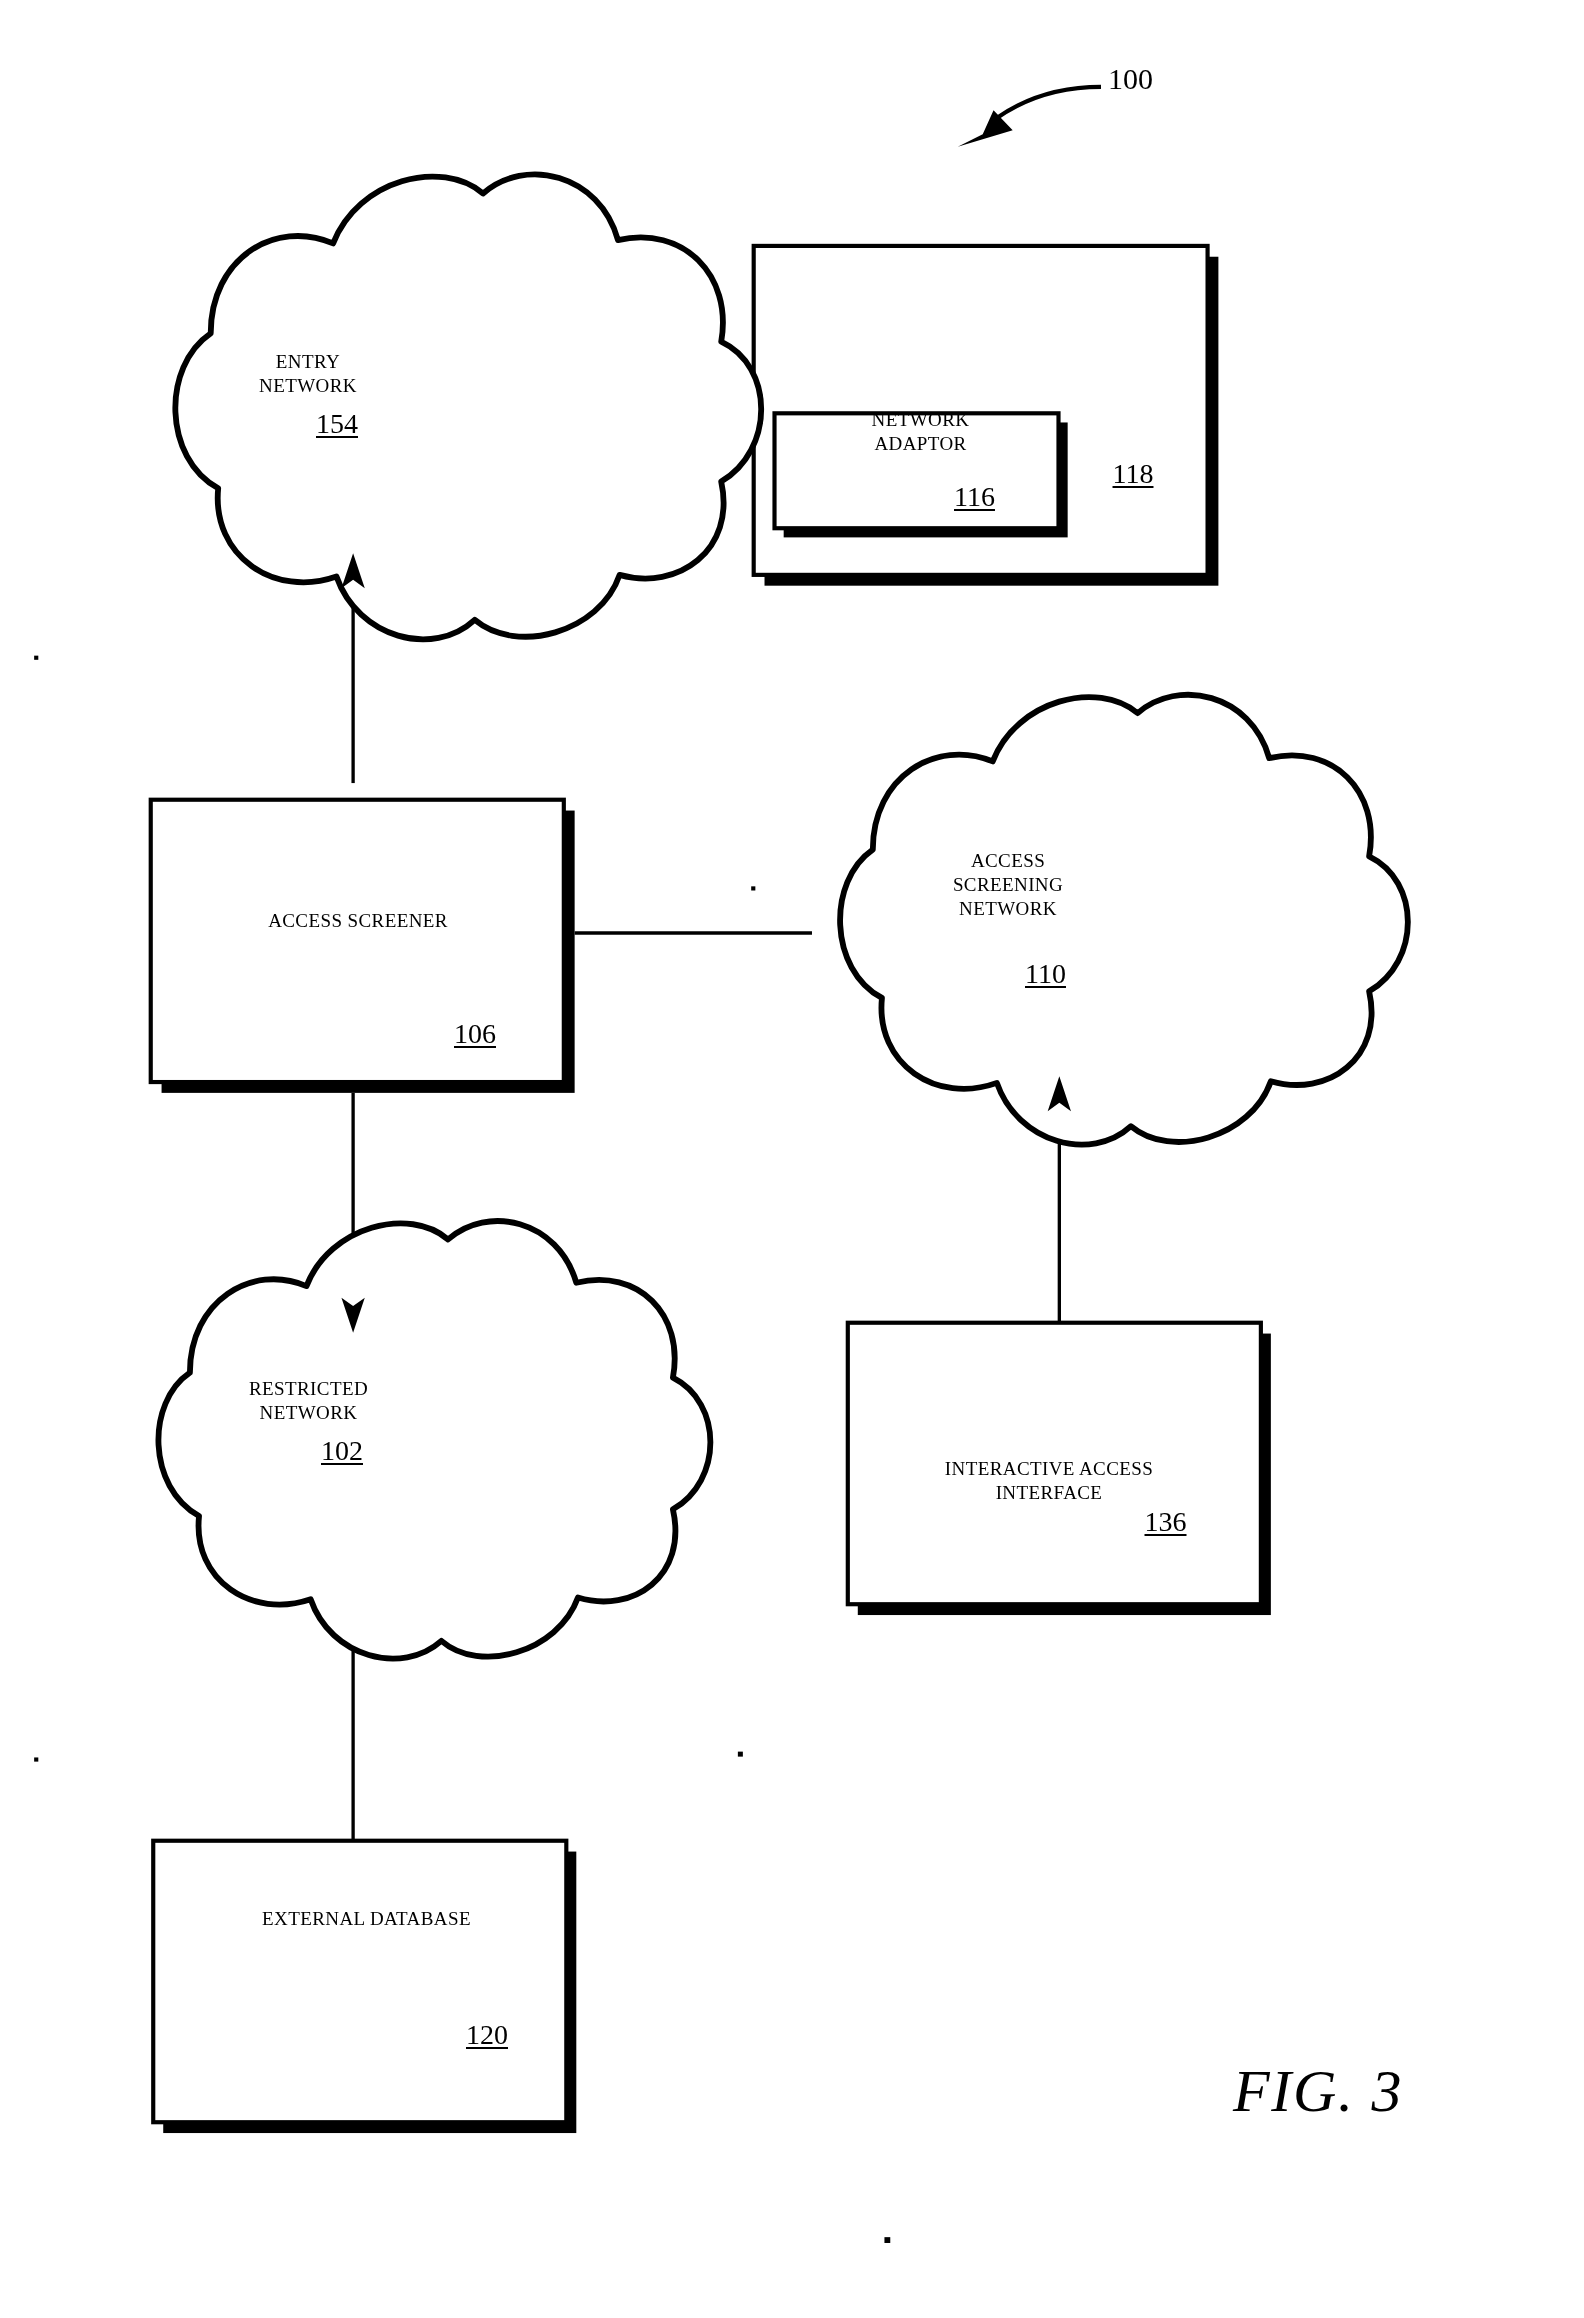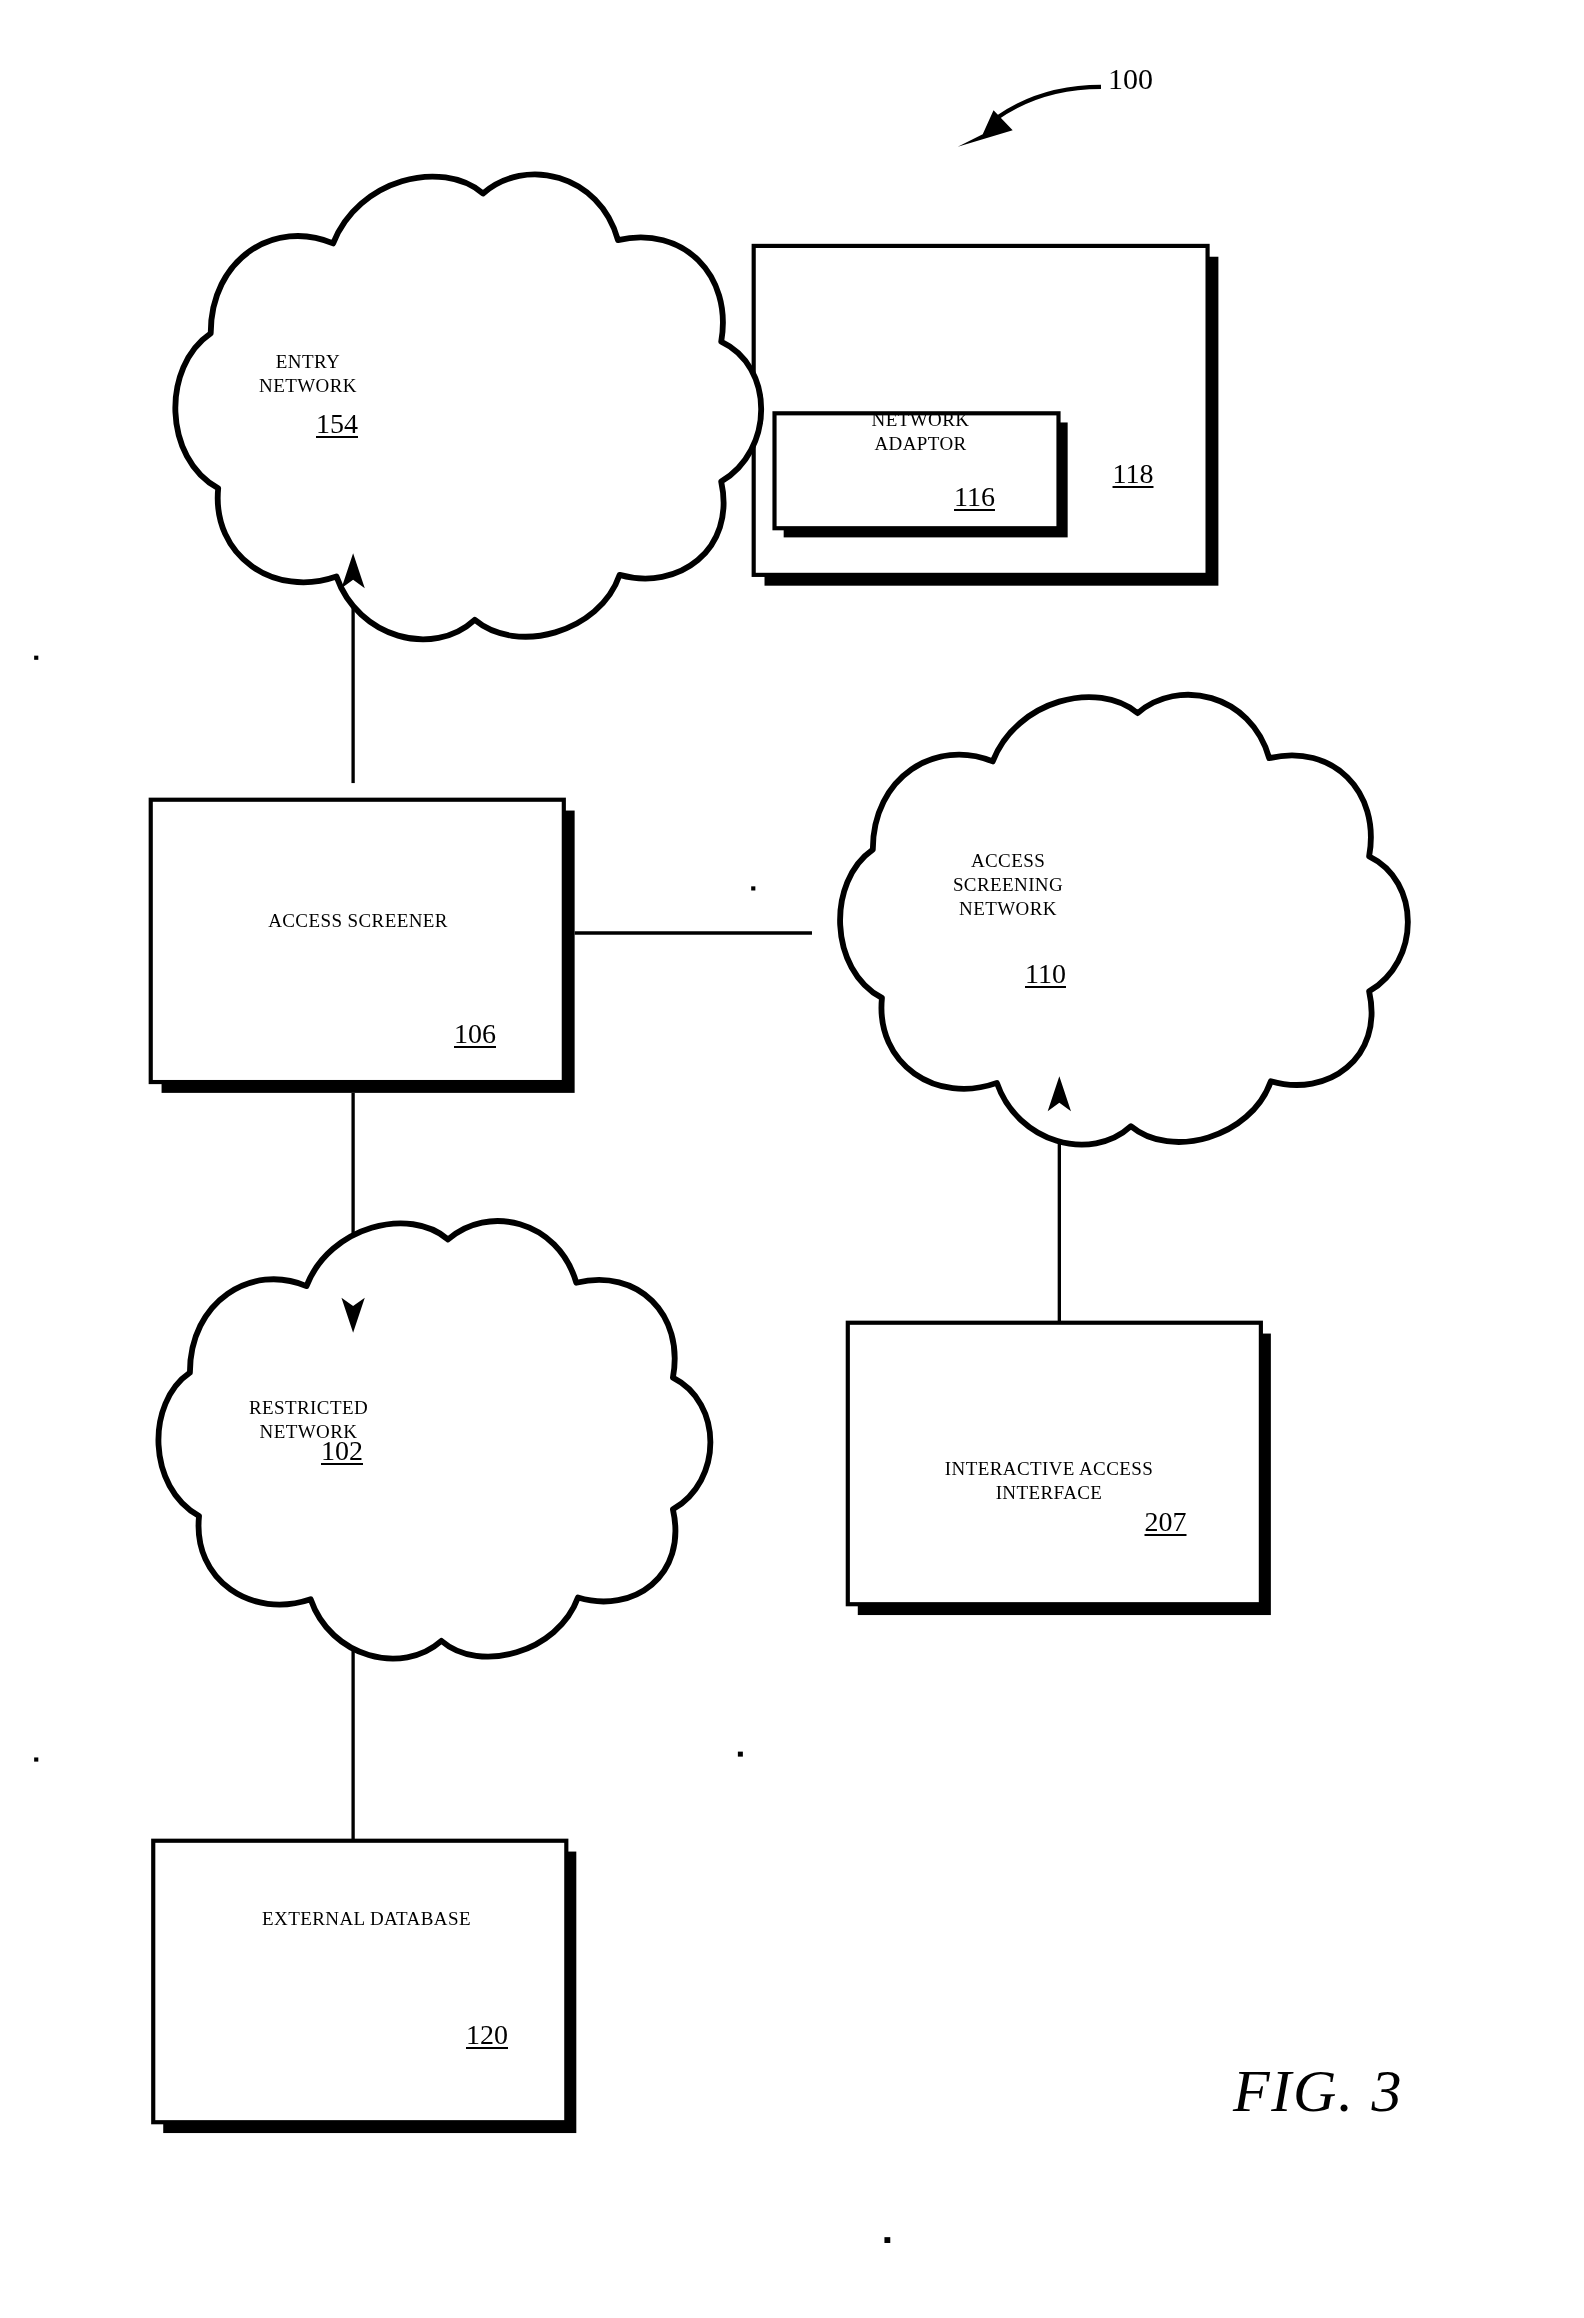--- a/index.html
+++ b/index.html
@@ -113,21 +113,21 @@
   #label-access-screening-network {
     left: 833px; top: 849px; width: 350px;
   }
   #ref-access-screening-network {
     left: 833px; top: 958px; width: 350px;
     text-align: center;
     padding-left: 75px;
     box-sizing: border-box;
   }
   #label-restricted-network {
-    left: 142px; top: 1377px; width: 333px; margin-top: 19px;
+    left: 142px; top: 1377px; width: 333px;
   }
   #ref-restricted-network {
     left: 142px; top: 1435px; width: 333px;
     text-align: center;
     padding-left: 67px;
     box-sizing: border-box;
   }
   #label-interactive-access-interface {
     left: 841px; top: 1457px; width: 416px;
   }
@@ -275,21 +275,21 @@
 SCREENING
 NETWORK</div>
   <div class="ref-num" id="ref-access-screening-network">110</div>
 
   <div class="node-label" id="label-restricted-network">RESTRICTED
 NETWORK</div>
   <div class="ref-num" id="ref-restricted-network">102</div>
 
   <div class="node-label" id="label-interactive-access-interface">INTERACTIVE ACCESS
 INTERFACE</div>
-  <div class="ref-num" id="ref-interactive-access-interface">207</div>
+  <div class="ref-num" id="ref-interactive-access-interface">136</div>
 
   <div class="node-label" id="label-external-database">EXTERNAL DATABASE</div>
   <div class="ref-num" id="ref-external-database">120</div>
 
   <div id="figure-caption">FIG. 3</div>
 
 </div>
 
 
 </body></html>

